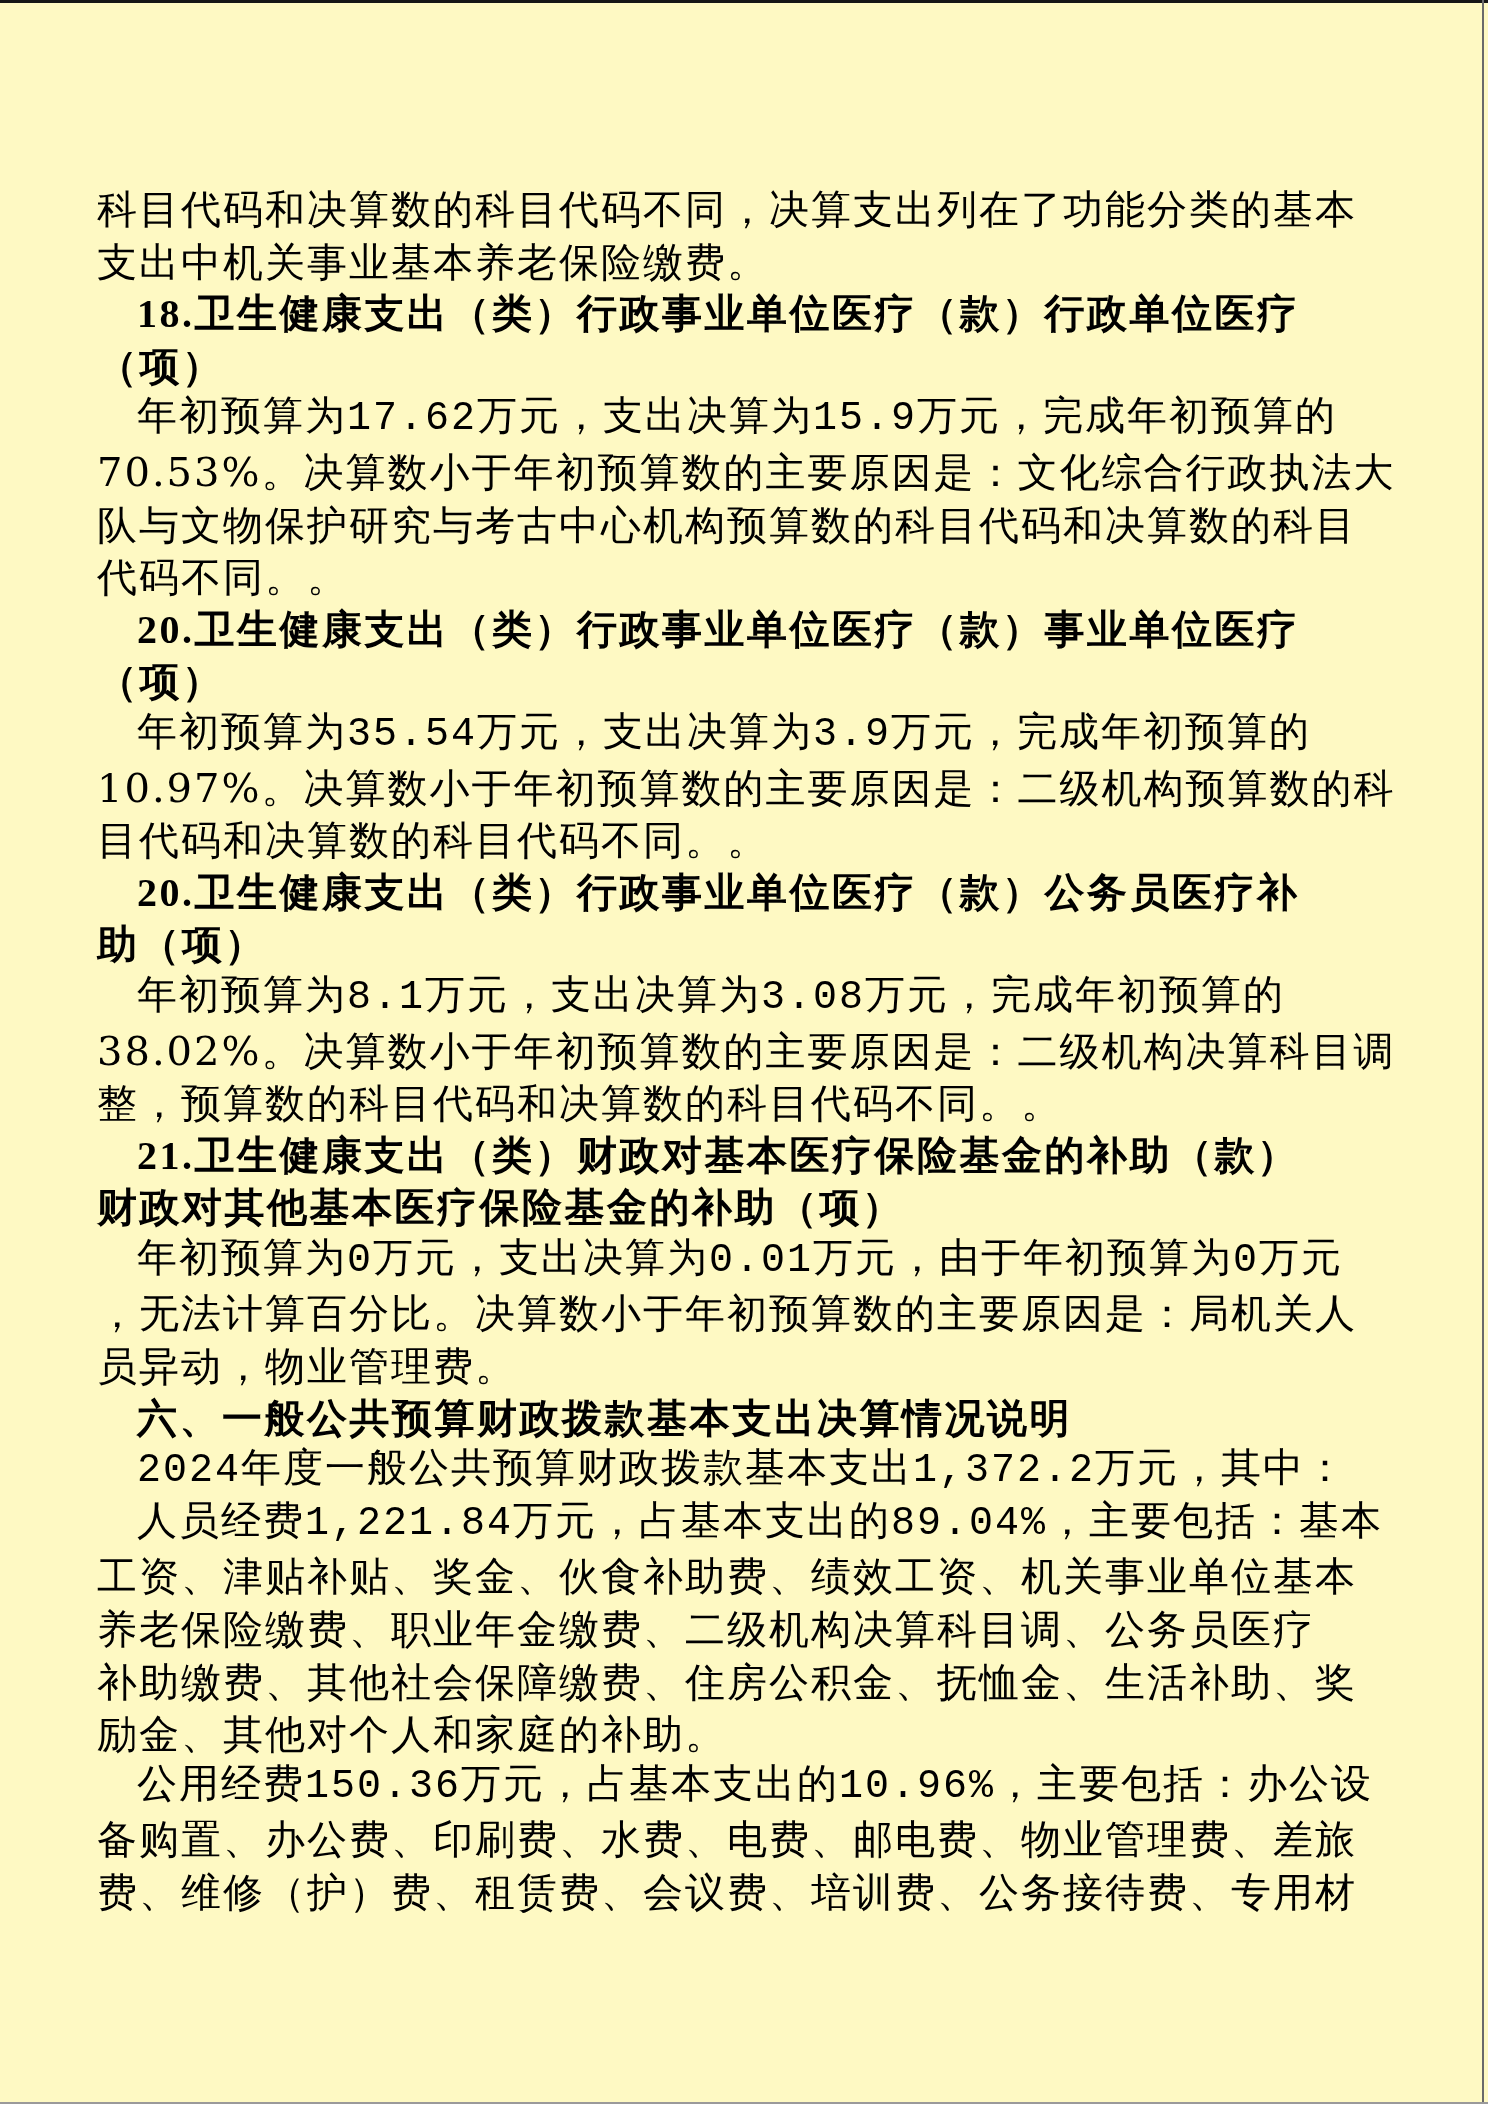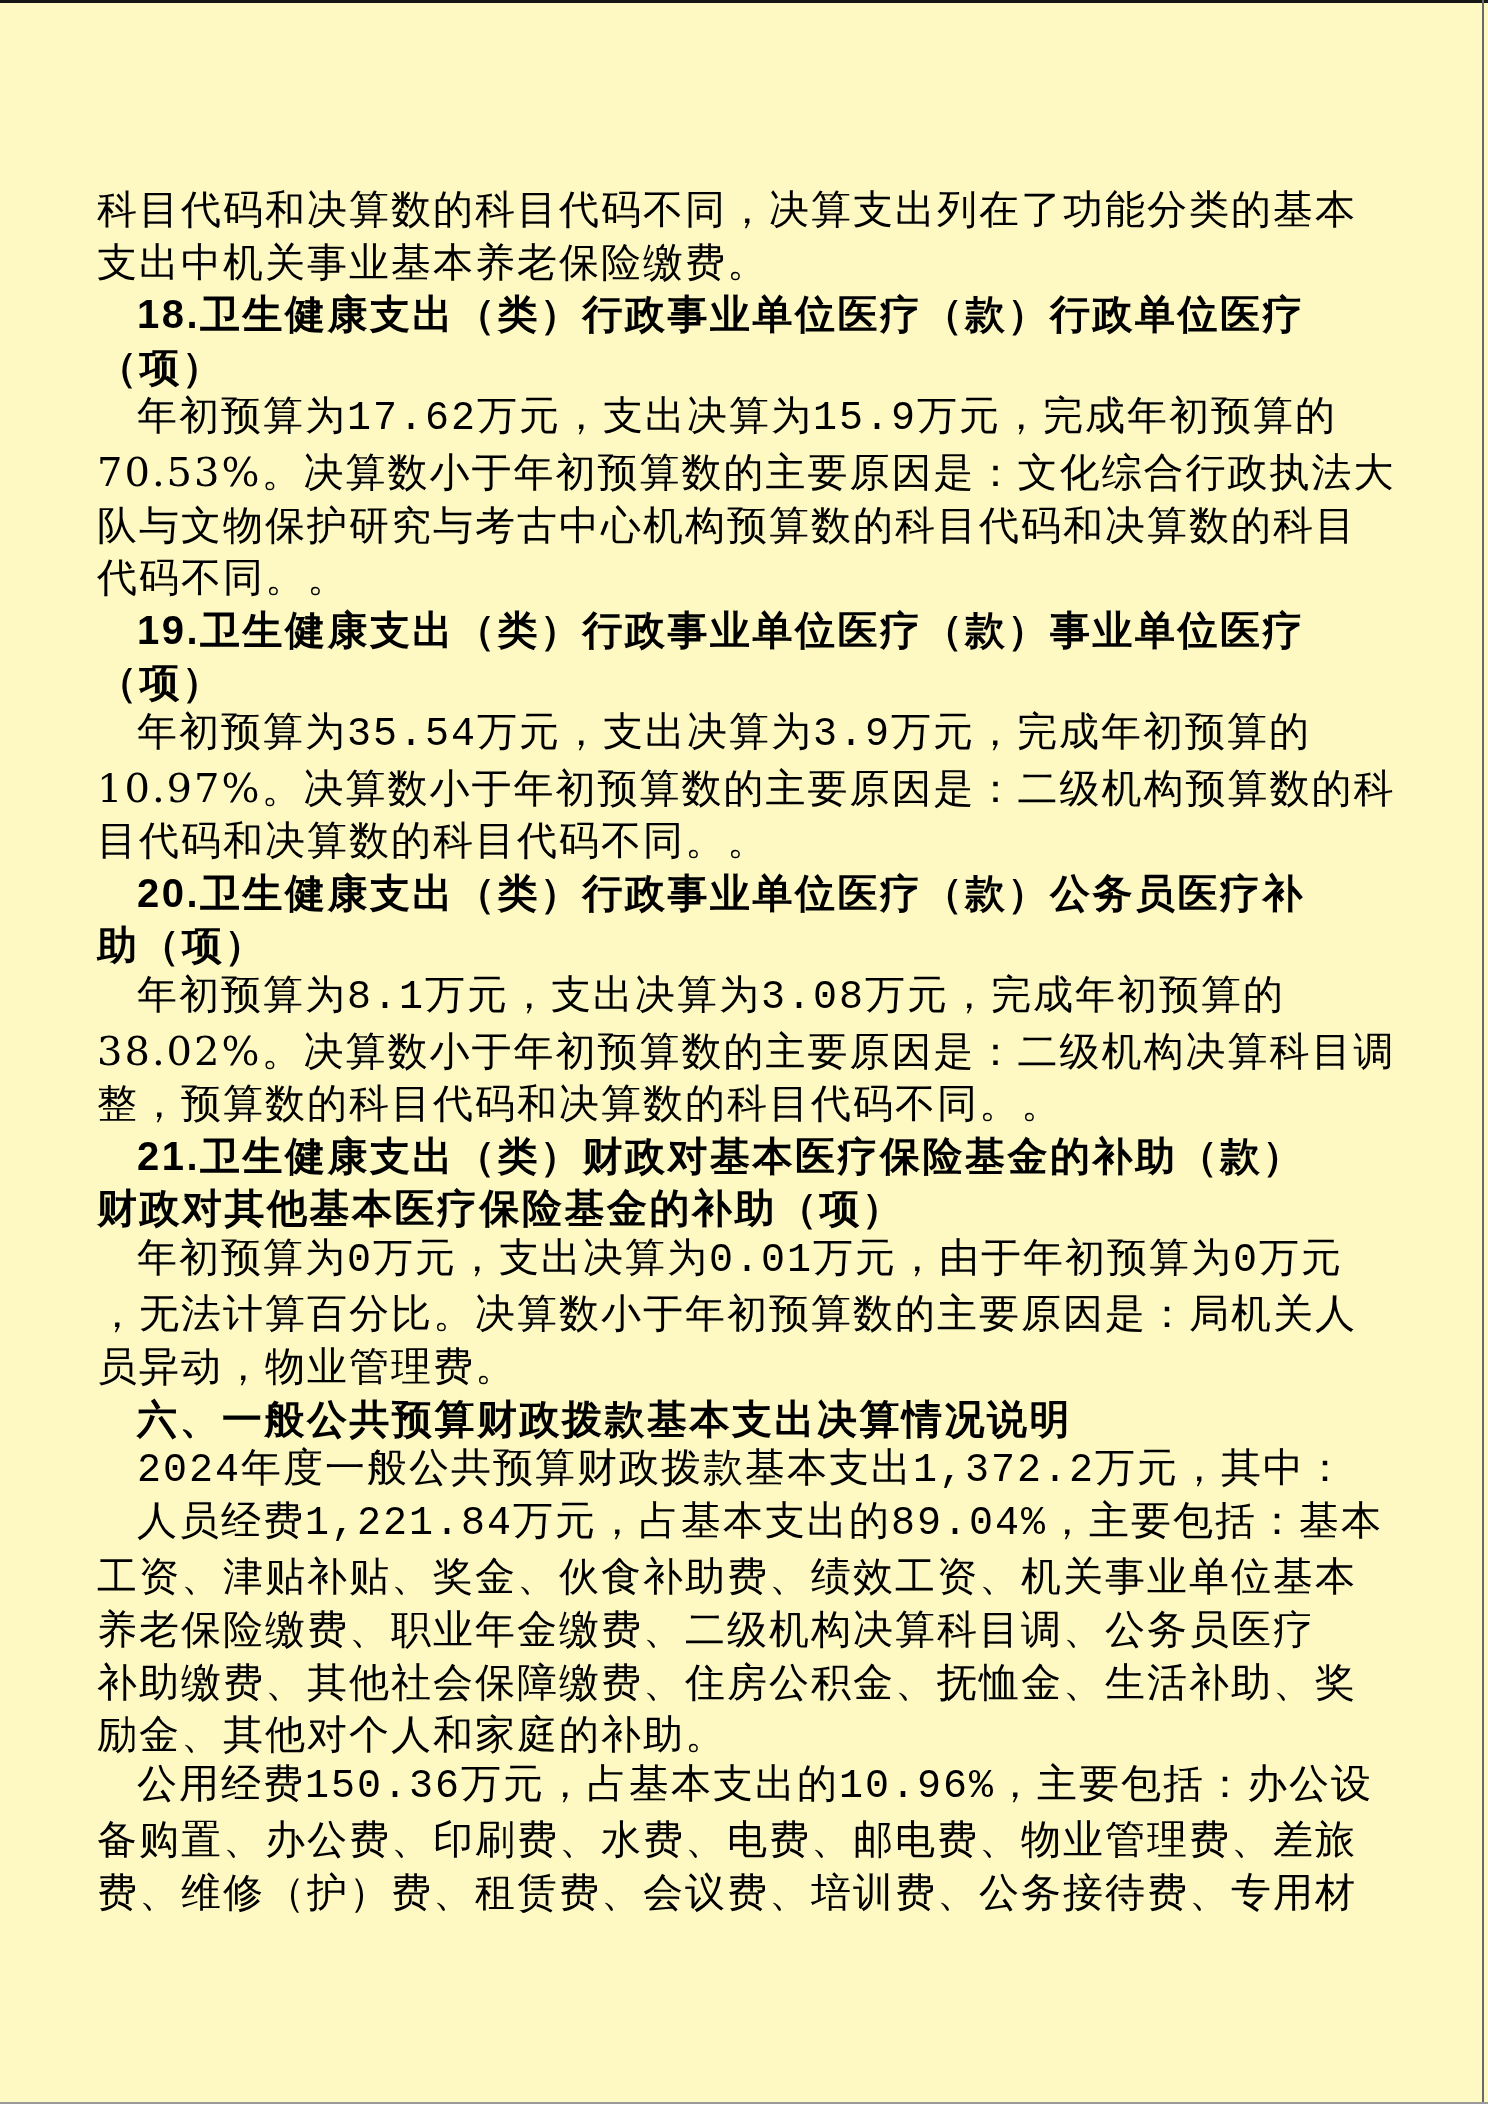--- a/index.html
+++ b/index.html
@@ -33,21 +33,21 @@
   .line {
     font-size: 40px;
     line-height: 52.6px;
     letter-spacing: 2px;
     white-space: pre;
     color: #000000;
   }
   .line.indent { padding-left: 40px; font-family: Liberation Mono, monospace; }
   .line.bold {
     font-weight: 700;
-    font-family: Liberation Sans, sans-serif;
+    font-family: Liberation Serif, serif;
     letter-spacing: 2.5px;
   }
 </style>
 </head>
 <body>
 
 <div class="page">
   <div class="scan-edge-top"></div>
   <div class="scan-edge-right"></div>
   <div class="scan-edge-bottom"></div>
@@ -60,21 +60,21 @@
         <div class="line bold indent">18.卫生健康支出（类）行政事业单位医疗（款）行政单位医疗</div>
         <div class="line bold">（项）</div>
       </div>
       <div>
         <div class="line indent">年初预算为17.62万元，支出决算为15.9万元，完成年初预算的</div>
         <div class="line">70.53%。决算数小于年初预算数的主要原因是：文化综合行政执法大</div>
         <div class="line">队与文物保护研究与考古中心机构预算数的科目代码和决算数的科目</div>
         <div class="line">代码不同。。</div>
       </div>
       <div>
-        <div class="line bold indent">19.卫生健康支出（类）行政事业单位医疗（款）事业单位医疗</div>
+        <div class="line bold indent">20.卫生健康支出（类）行政事业单位医疗（款）事业单位医疗</div>
         <div class="line bold">（项）</div>
       </div>
       <div>
         <div class="line indent">年初预算为35.54万元，支出决算为3.9万元，完成年初预算的</div>
         <div class="line">10.97%。决算数小于年初预算数的主要原因是：二级机构预算数的科</div>
         <div class="line">目代码和决算数的科目代码不同。。</div>
       </div>
       <div>
         <div class="line bold indent">20.卫生健康支出（类）行政事业单位医疗（款）公务员医疗补</div>
         <div class="line bold">助（项）</div>

